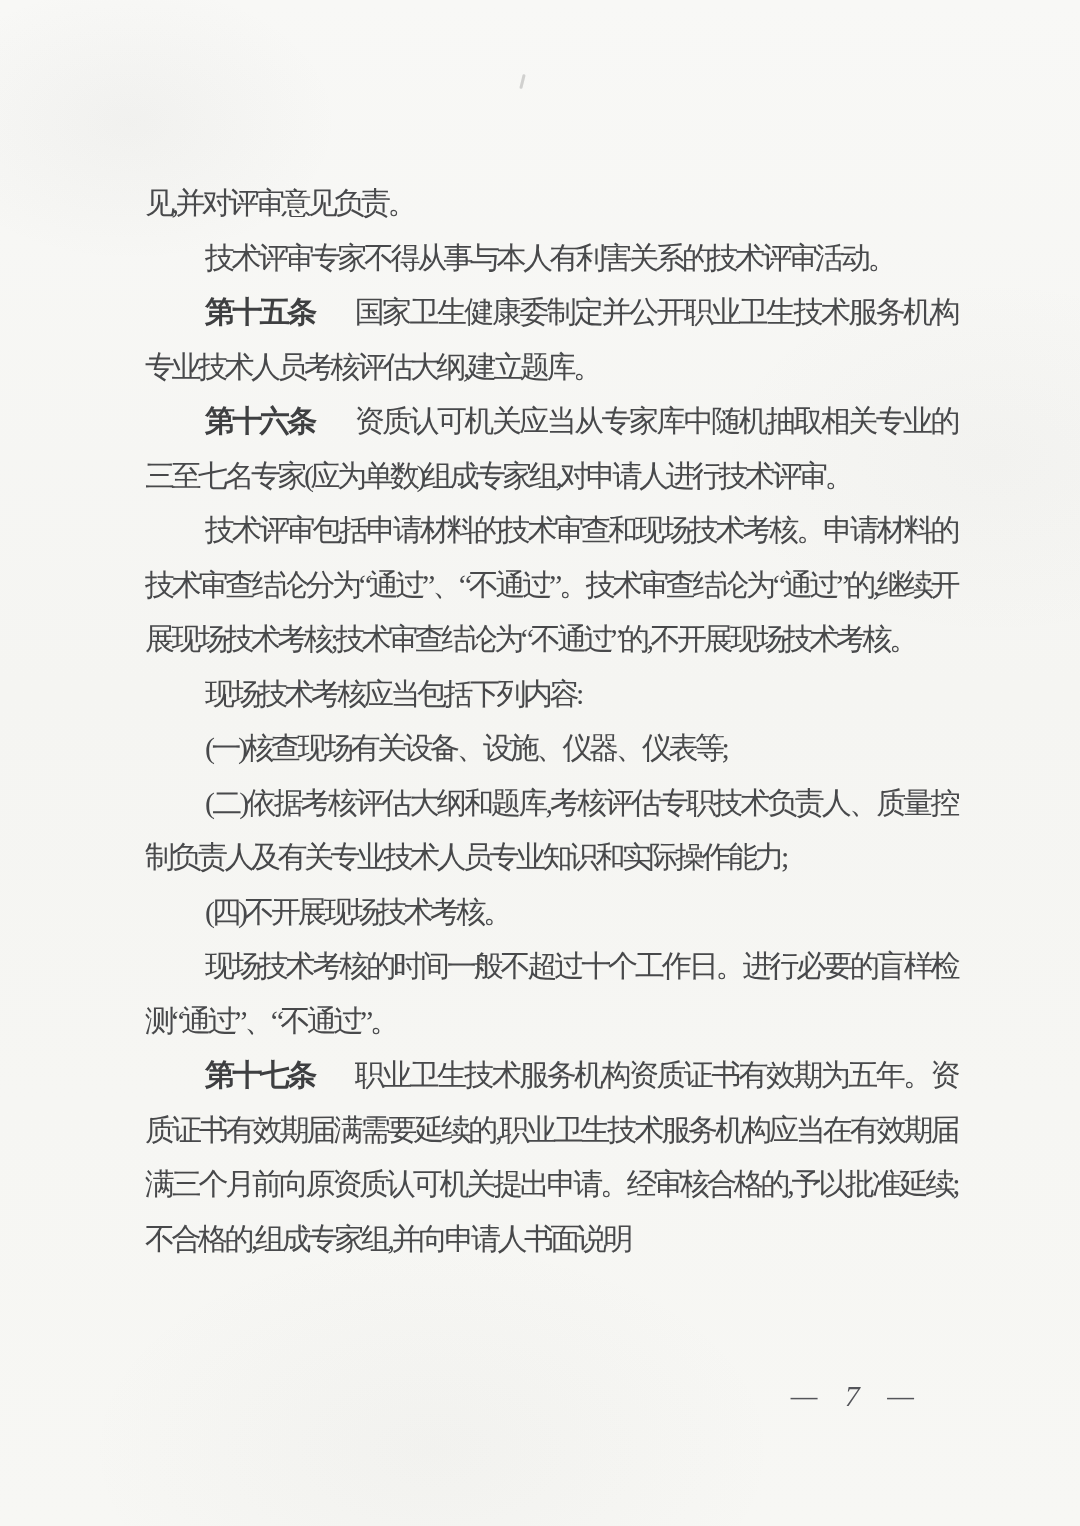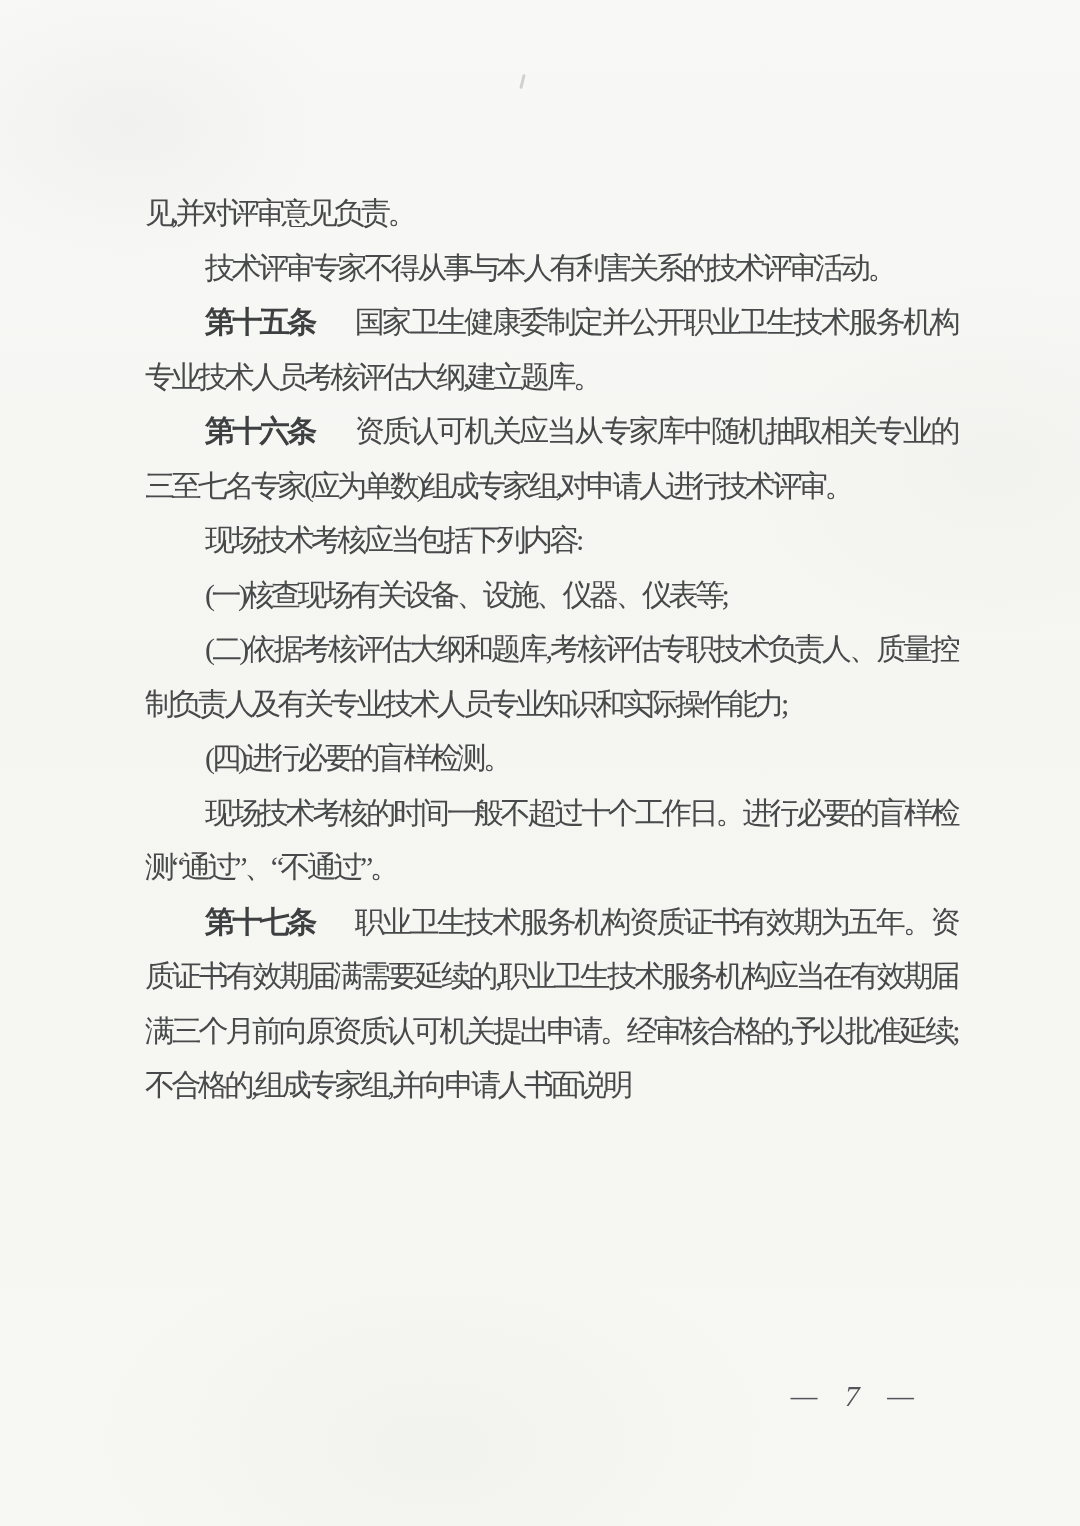--- a/index.html
+++ b/index.html
@@ -35,21 +35,21 @@
     width: 3px;
     height: 15px;
     background: #bcbcba;
     border-radius: 2px;
     transform: rotate(14deg);
     opacity: 0.65;
   }
   .content {
     position: absolute;
     left: 145px;
-    top: 186px;
+    top: 176px;
     width: 812px;
     font-size: 30px;
     line-height: 54.5px;
     letter-spacing: -3.5px;
     text-align: justify;
     text-justify: inter-character;
   }
   .para {
     margin: 0;
     text-align: justify;
@@ -79,24 +79,25 @@
 
 <div class="page">
 
   <div class="scan-artifact"></div>
 
   <main class="content" id="paragraphs">
       <p class="para"><span>见,并对评审意见负责。</span></p>
       <p class="para indent"><span>技术评审专家不得从事与本人有利害关系的技术评审活动。</span></p>
       <p class="para indent"><b class="term">第十五条</b><span>国家卫生健康委制定并公开职业卫生技术服务机构专业技术人员考核评估大纲,建立题库。</span></p>
       <p class="para indent"><b class="term">第十六条</b><span>资质认可机关应当从专家库中随机抽取相关专业的三至七名专家(应为单数)组成专家组,对申请人进行技术评审。</span></p>
+      <p class="para indent"><span>技术评审包括申请材料的技术审查和现场技术考核。申请材料的技术审查结论分为“通过”、“不通过”。技术审查结论为“通过”的,继续开展现场技术考核;技术审查结论为“不通过”的,不开展现场技术考核。</span></p>
       <p class="para indent"><span>现场技术考核应当包括下列内容:</span></p>
       <p class="para indent"><span>(一)核查现场有关设备、设施、仪器、仪表等;</span></p>
       <p class="para indent"><span>(二)依据考核评估大纲和题库,考核评估专职技术负责人、质量控制负责人及有关专业技术人员专业知识和实际操作能力;</span></p>
-      <p class="para indent"><span>(四)进行必要的盲样检测。</span></p>
+      <p class="para indent"><span>(四)不开展现场技术考核。</span></p>
       <p class="para indent"><span>现场技术考核的时间一般不超过十个工作日。进行必要的盲样检测“通过”、“不通过”。</span></p>
       <p class="para indent"><b class="term">第十七条</b><span>职业卫生技术服务机构资质证书有效期为五年。资质证书有效期届满需要延续的,职业卫生技术服务机构应当在有效期届满三个月前向原资质认可机关提出申请。经审核合格的,予以批准延续;不合格的,组成专家组,并向申请人书面说明</span></p>
     </main>
 
   <footer class="page-footer">
     <span>— 7 —</span>
   </footer>
 
 </div>
 

